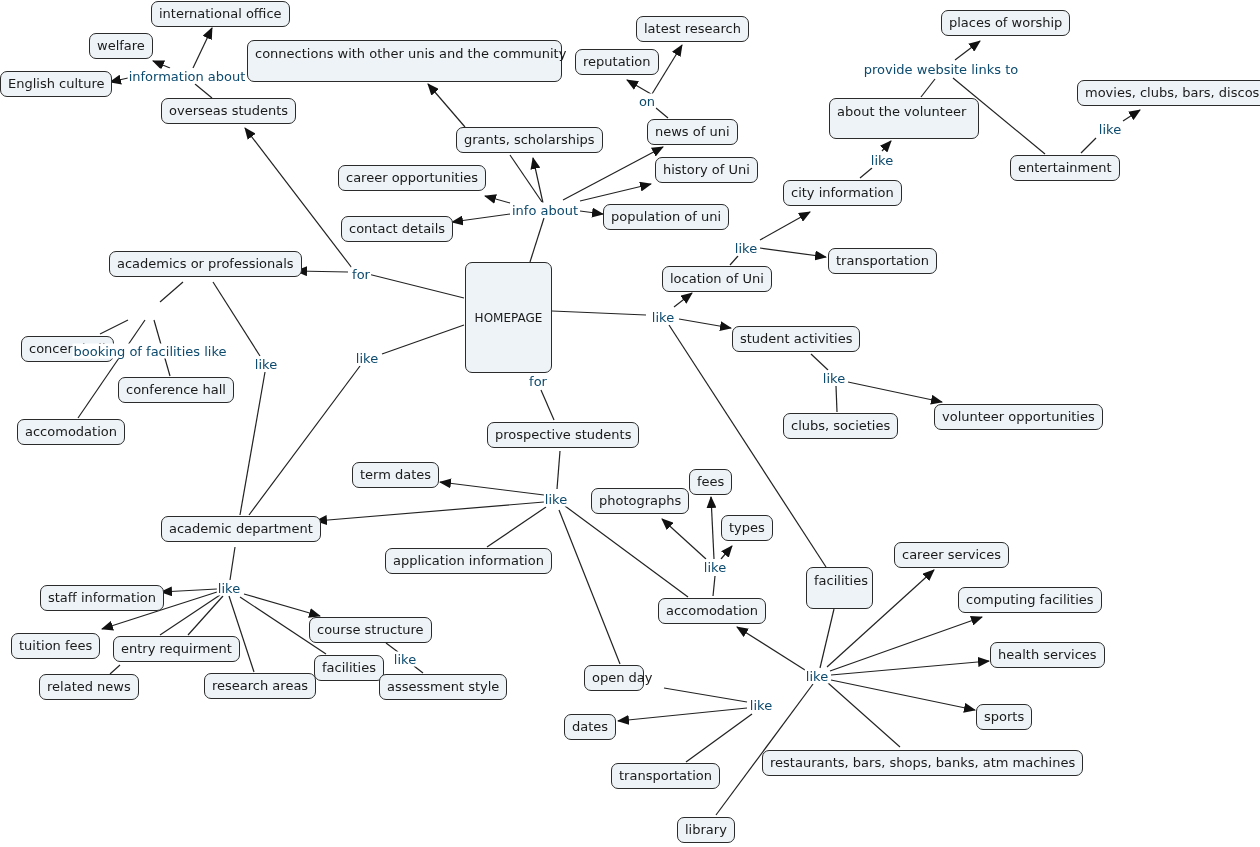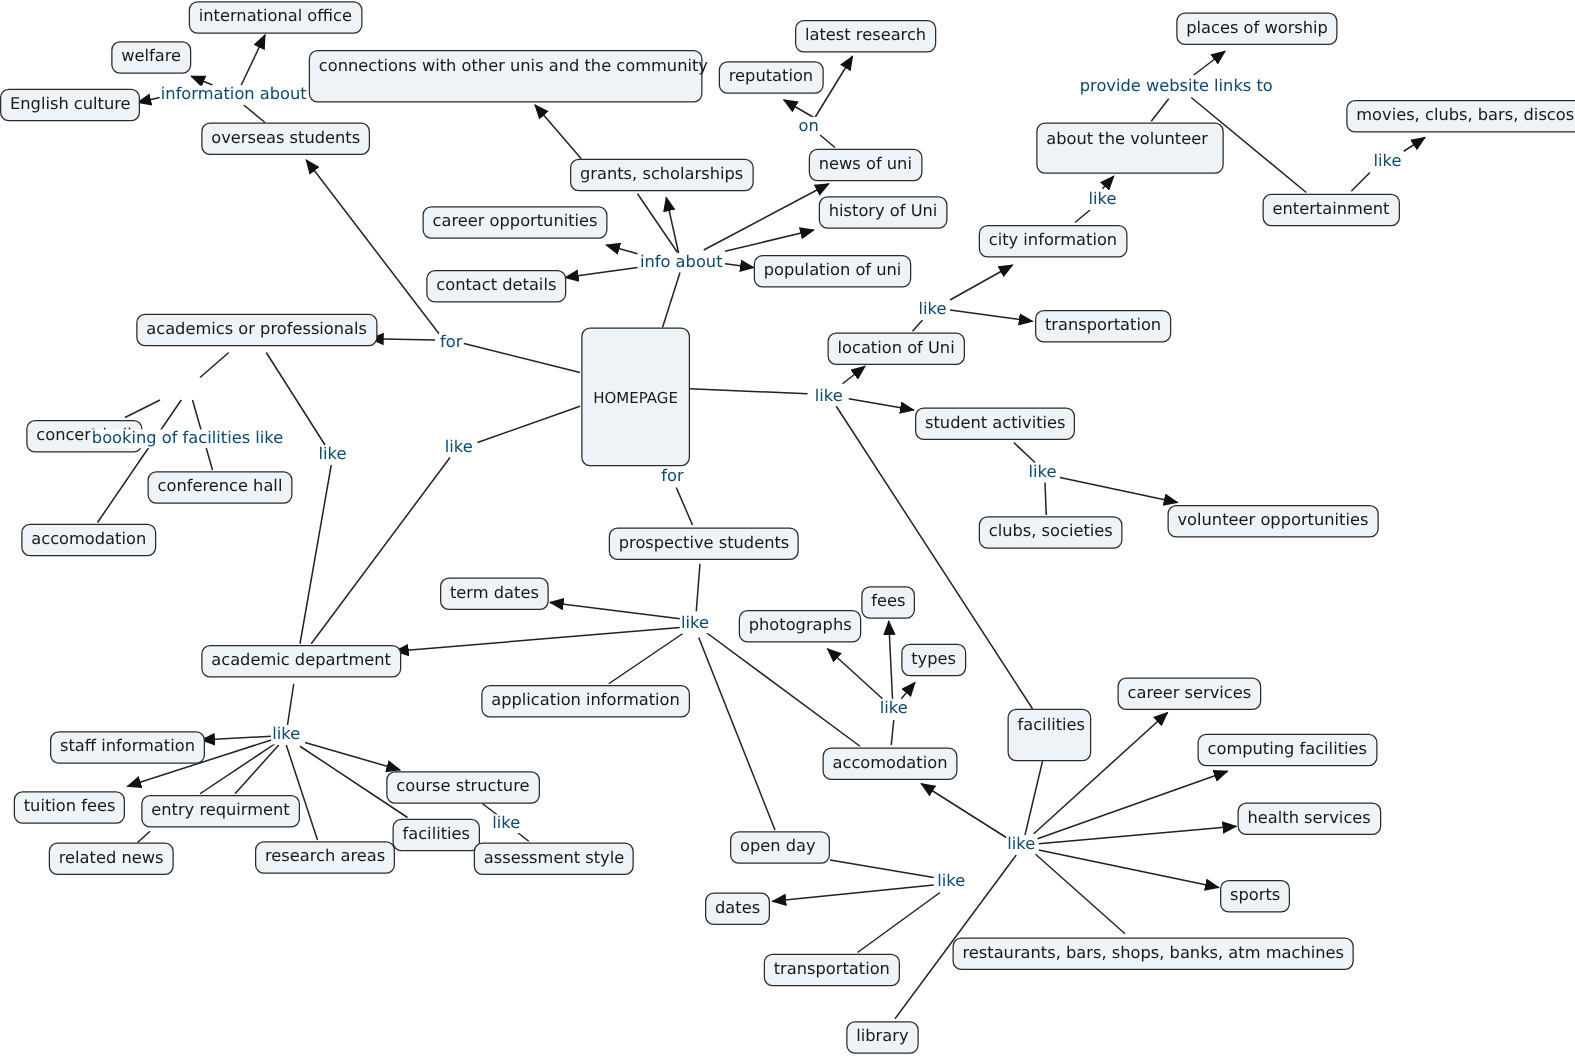--- a/index.html
+++ b/index.html
@@ -154,21 +154,21 @@
 <div class="node" style="left:721px;top:515px;">types</div>
 <div class="node" style="left:658px;top:598px;">accomodation</div>
 <div class="node tall" style="left:806px;top:567px;width:67px;height:42px;">facilities</div>
 
 <div class="node" style="left:894px;top:542px;">career services</div>
 <div class="node" style="left:958px;top:587px;">computing facilities</div>
 <div class="node" style="left:990px;top:642px;">health services</div>
 <div class="node" style="left:976px;top:704px;">sports</div>
 <div class="node" style="left:762px;top:750px;">restaurants, bars, shops, banks, atm machines</div>
 <div class="node" style="left:677px;top:817px;">library</div>
-<div class="node" style="left:584px;top:665px;width:80px;">open day</div>
+<div class="node" style="left:584px;top:665px;width:60px;">open day</div>
 <div class="node" style="left:564px;top:714px;">dates</div>
 <div class="node" style="left:611px;top:763px;">transportation</div>
 
 <div class="node" style="left:40px;top:585px;">staff information</div>
 <div class="node" style="left:11px;top:633px;">tuition fees</div>
 <div class="node" style="left:113px;top:636px;">entry requirment</div>
 <div class="node" style="left:39px;top:674px;">related news</div>
 <div class="node" style="left:204px;top:673px;">research areas</div>
 <div class="node" style="left:309px;top:617px;">course structure</div>
 <div class="node" style="left:314px;top:655px;">facilities</div>

